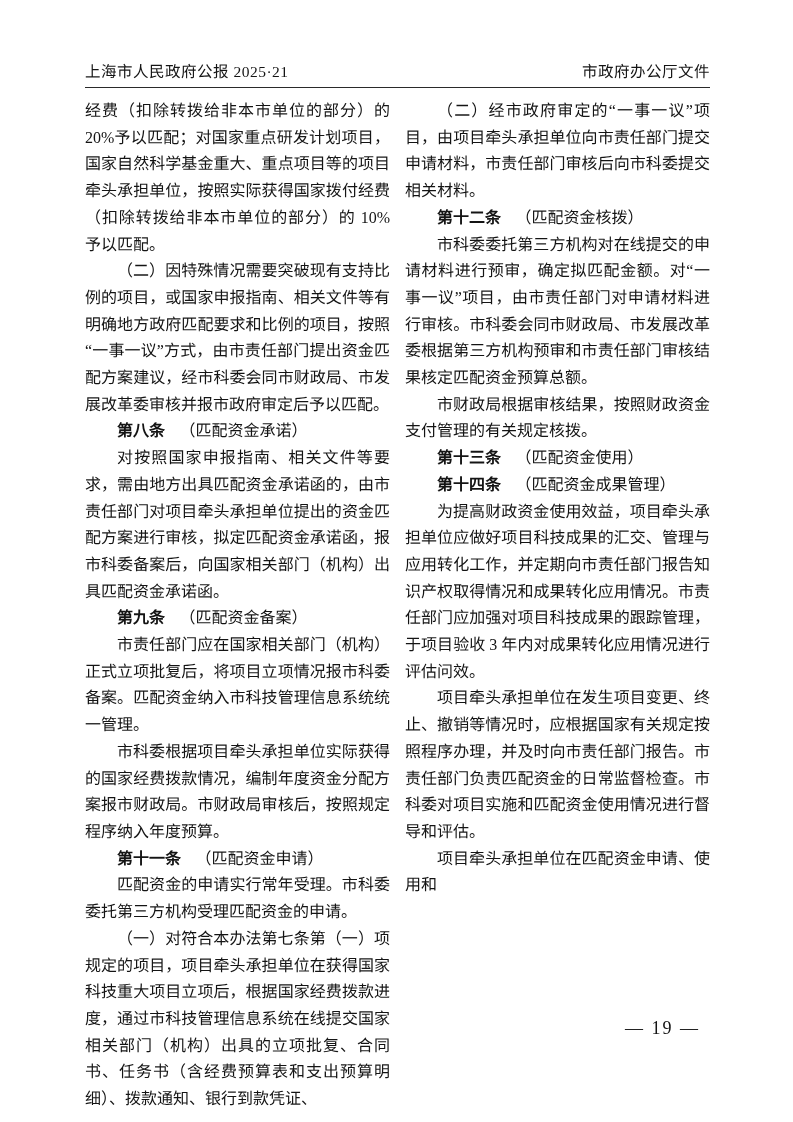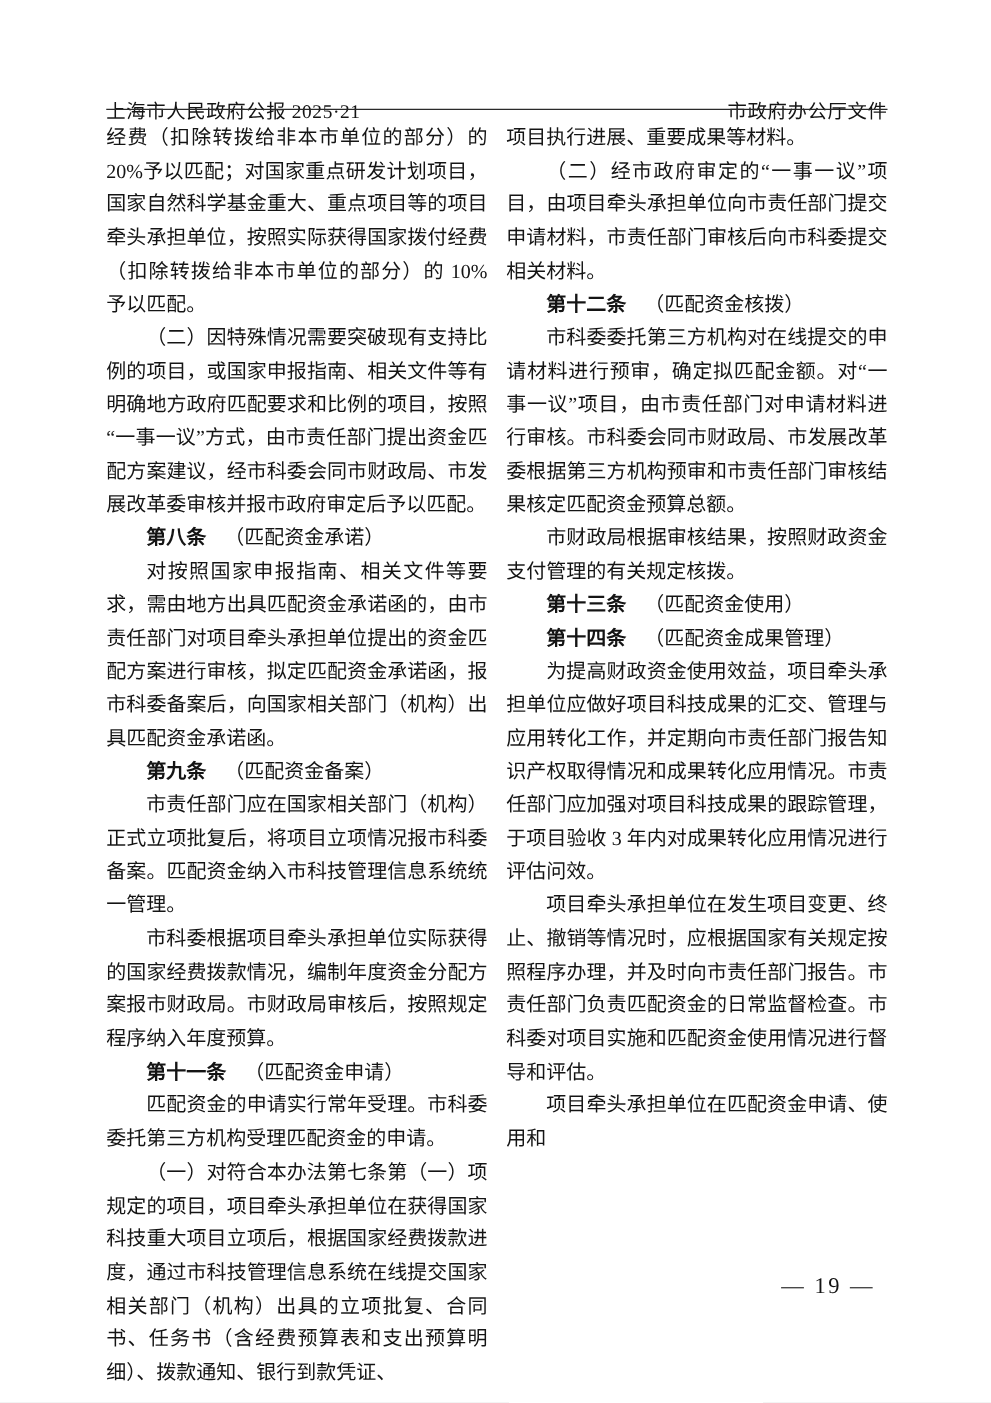--- a/index.html
+++ b/index.html
@@ -7,21 +7,21 @@
     position:relative;
     width:793px;height:1122px;
     background:#ffffff;
     margin:0 auto;
     font-family:"Liberation Serif","DejaVu Serif",serif;
     color:#141414;
     overflow:hidden;
   }
   .header{
     position:absolute;
-    left:85px;right:83px;top:76px;
+    left:85px;right:83px;top:59px;
     display:flex;justify-content:space-between;align-items:baseline;
     font-size:15.5px;letter-spacing:0.5px;
   }
   .header-rule{
     position:absolute;left:85px;right:83px;top:87px;
     height:0;border:none;border-top:1.6px solid #2a2a2a;margin:0;
   }
   .columns{
     position:absolute;left:85px;top:98px;width:625px;
     display:flex;gap:15px;
@@ -58,21 +58,20 @@
         <p class="heading"><span class="hnum">第八条</span><span class="htitle">（匹配资金承诺）</span></p>
         <p class="para">对按照国家申报指南、相关文件等要求，需由地方出具匹配资金承诺函的，由市责任部门对项目牵头承担单位提出的资金匹配方案进行审核，拟定匹配资金承诺函，报市科委备案后，向国家相关部门（机构）出具匹配资金承诺函。</p>
         <p class="heading"><span class="hnum">第九条</span><span class="htitle">（匹配资金备案）</span></p>
         <p class="para">市责任部门应在国家相关部门（机构）正式立项批复后，将项目立项情况报市科委备案。匹配资金纳入市科技管理信息系统统一管理。</p>
         <p class="para">市科委根据项目牵头承担单位实际获得的国家经费拨款情况，编制年度资金分配方案报市财政局。市财政局审核后，按照规定程序纳入年度预算。</p>
         <p class="heading"><span class="hnum">第十一条</span><span class="htitle">（匹配资金申请）</span></p>
         <p class="para">匹配资金的申请实行常年受理。市科委委托第三方机构受理匹配资金的申请。</p>
         <p class="para">（一）对符合本办法第七条第（一）项规定的项目，项目牵头承担单位在获得国家科技重大项目立项后，根据国家经费拨款进度，通过市科技管理信息系统在线提交国家相关部门（机构）出具的立项批复、合同书、任务书（含经费预算表和支出预算明细）、拨款通知、银行到款凭证、</p>
       </div>
     <div class="col" id="col-right">
-        <p class="para noindent">项目执行进展、重要成果等材料。</p>
         <p class="para">（二）经市政府审定的“一事一议”项目，由项目牵头承担单位向市责任部门提交申请材料，市责任部门审核后向市科委提交相关材料。</p>
         <p class="heading"><span class="hnum">第十二条</span><span class="htitle">（匹配资金核拨）</span></p>
         <p class="para">市科委委托第三方机构对在线提交的申请材料进行预审，确定拟匹配金额。对“一事一议”项目，由市责任部门对申请材料进行审核。市科委会同市财政局、市发展改革委根据第三方机构预审和市责任部门审核结果核定匹配资金预算总额。</p>
         <p class="para">市财政局根据审核结果，按照财政资金支付管理的有关规定核拨。</p>
         <p class="heading"><span class="hnum">第十三条</span><span class="htitle">（匹配资金使用）</span></p>
         <p class="heading"><span class="hnum">第十四条</span><span class="htitle">（匹配资金成果管理）</span></p>
         <p class="para">为提高财政资金使用效益，项目牵头承担单位应做好项目科技成果的汇交、管理与应用转化工作，并定期向市责任部门报告知识产权取得情况和成果转化应用情况。市责任部门应加强对项目科技成果的跟踪管理，于项目验收 3 年内对成果转化应用情况进行评估问效。</p>
         <p class="para">项目牵头承担单位在发生项目变更、终止、撤销等情况时，应根据国家有关规定按照程序办理，并及时向市责任部门报告。市责任部门负责匹配资金的日常监督检查。市科委对项目实施和匹配资金使用情况进行督导和评估。</p>
         <p class="para">项目牵头承担单位在匹配资金申请、使用和</p>
       </div>

